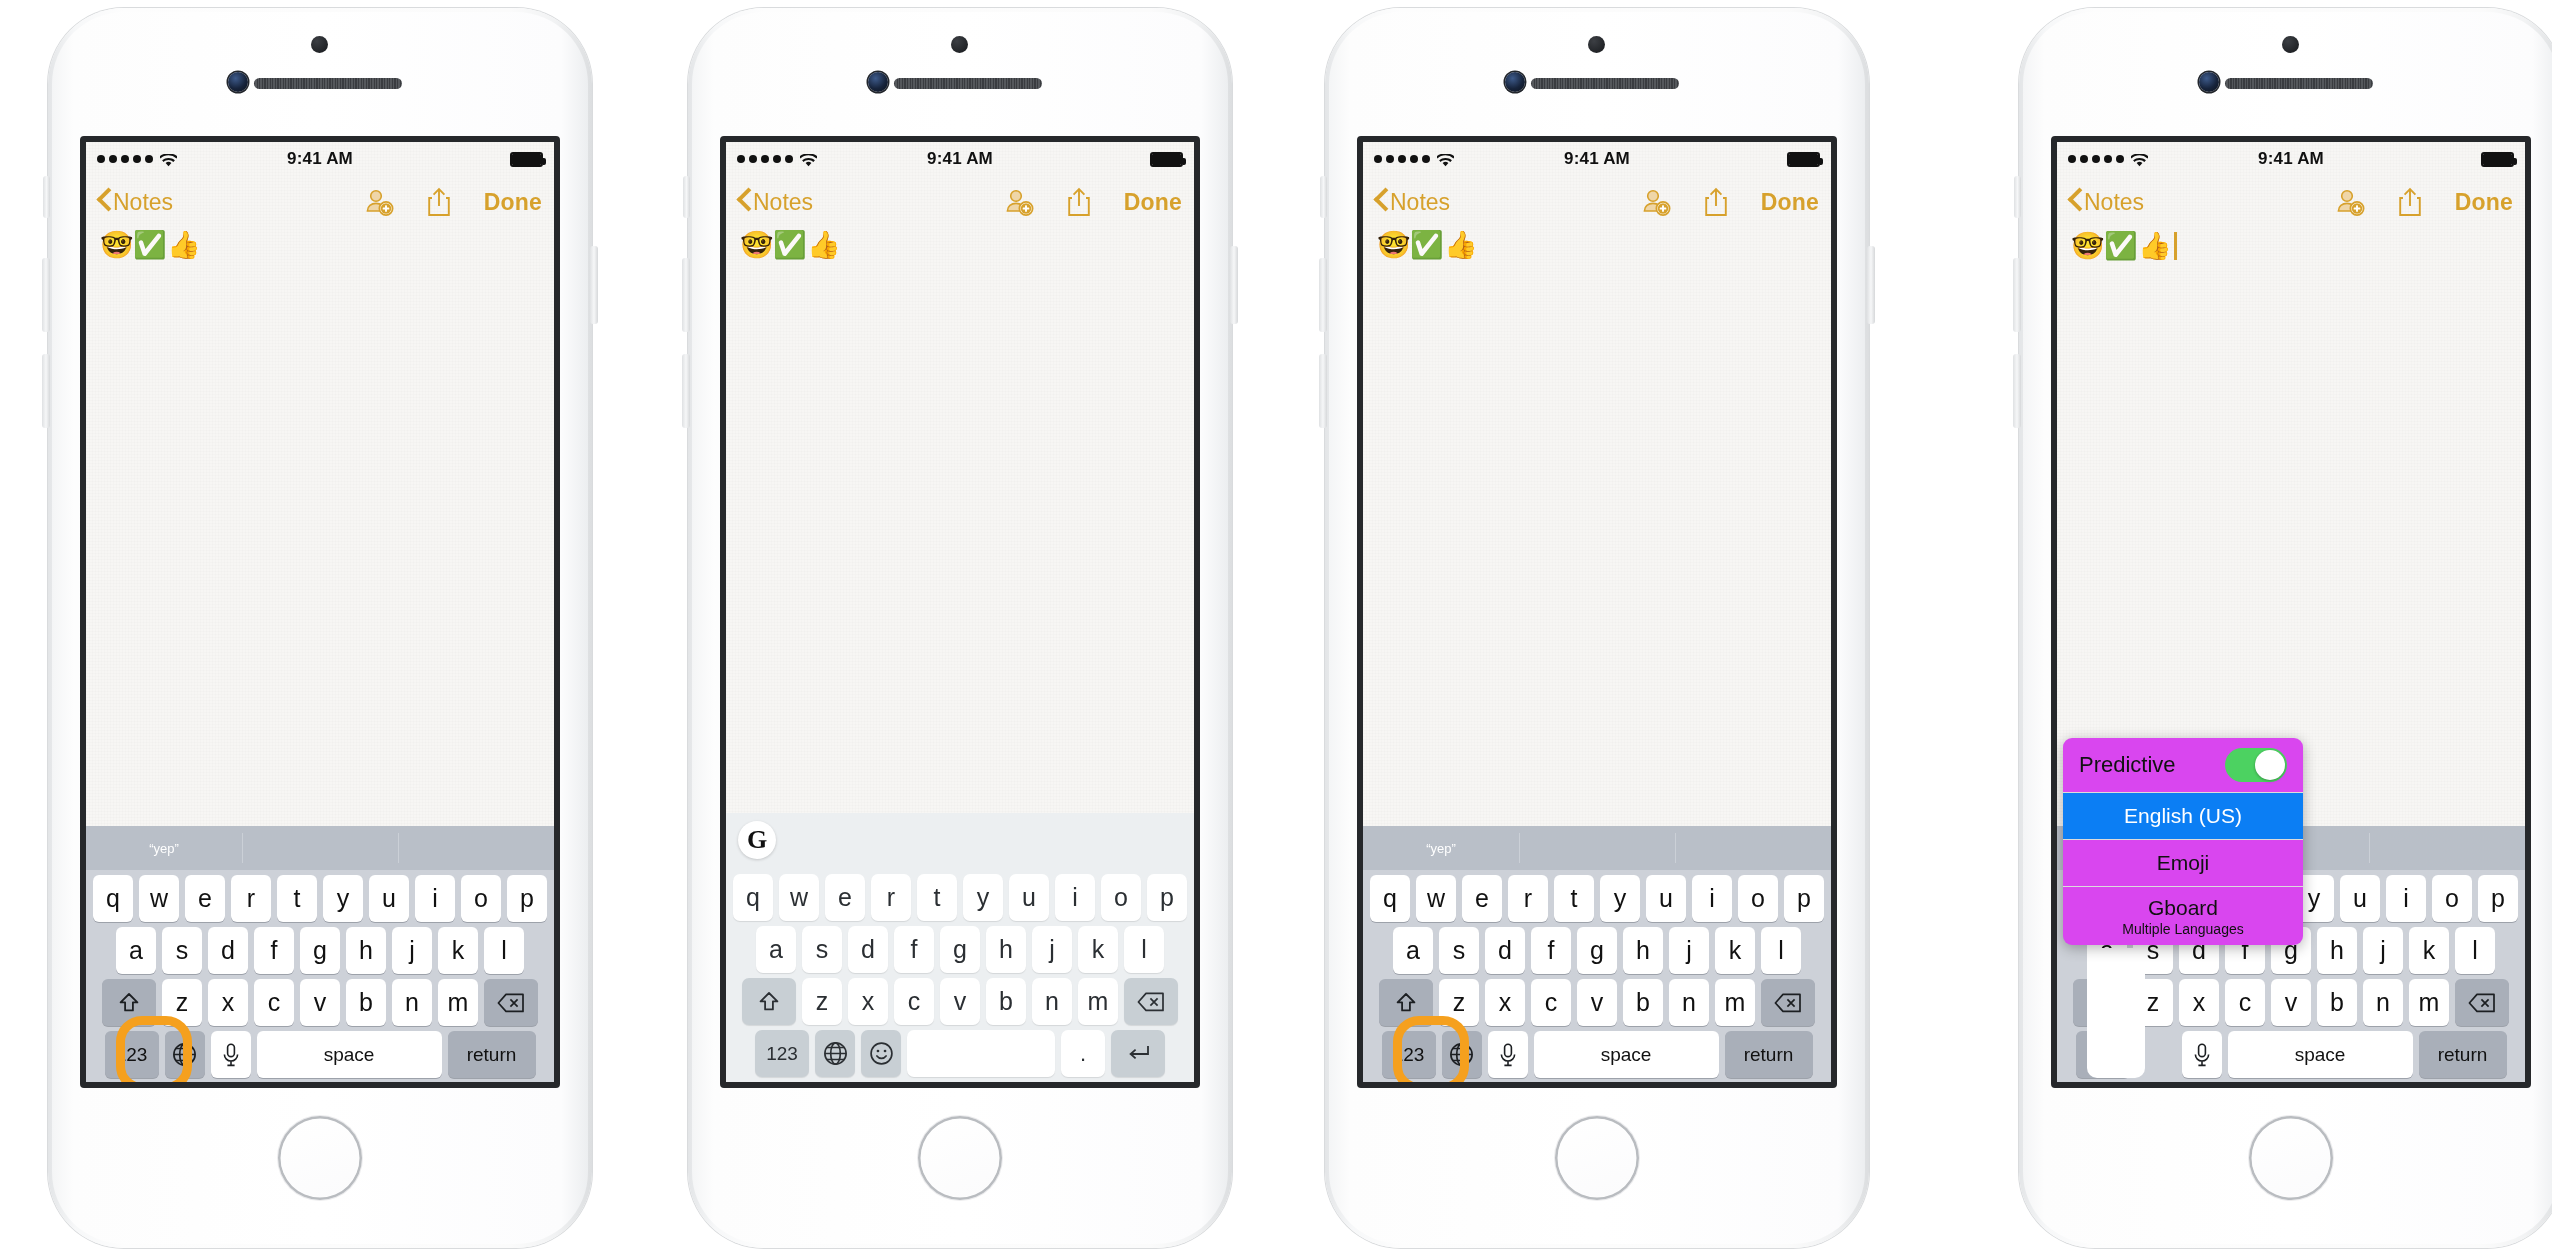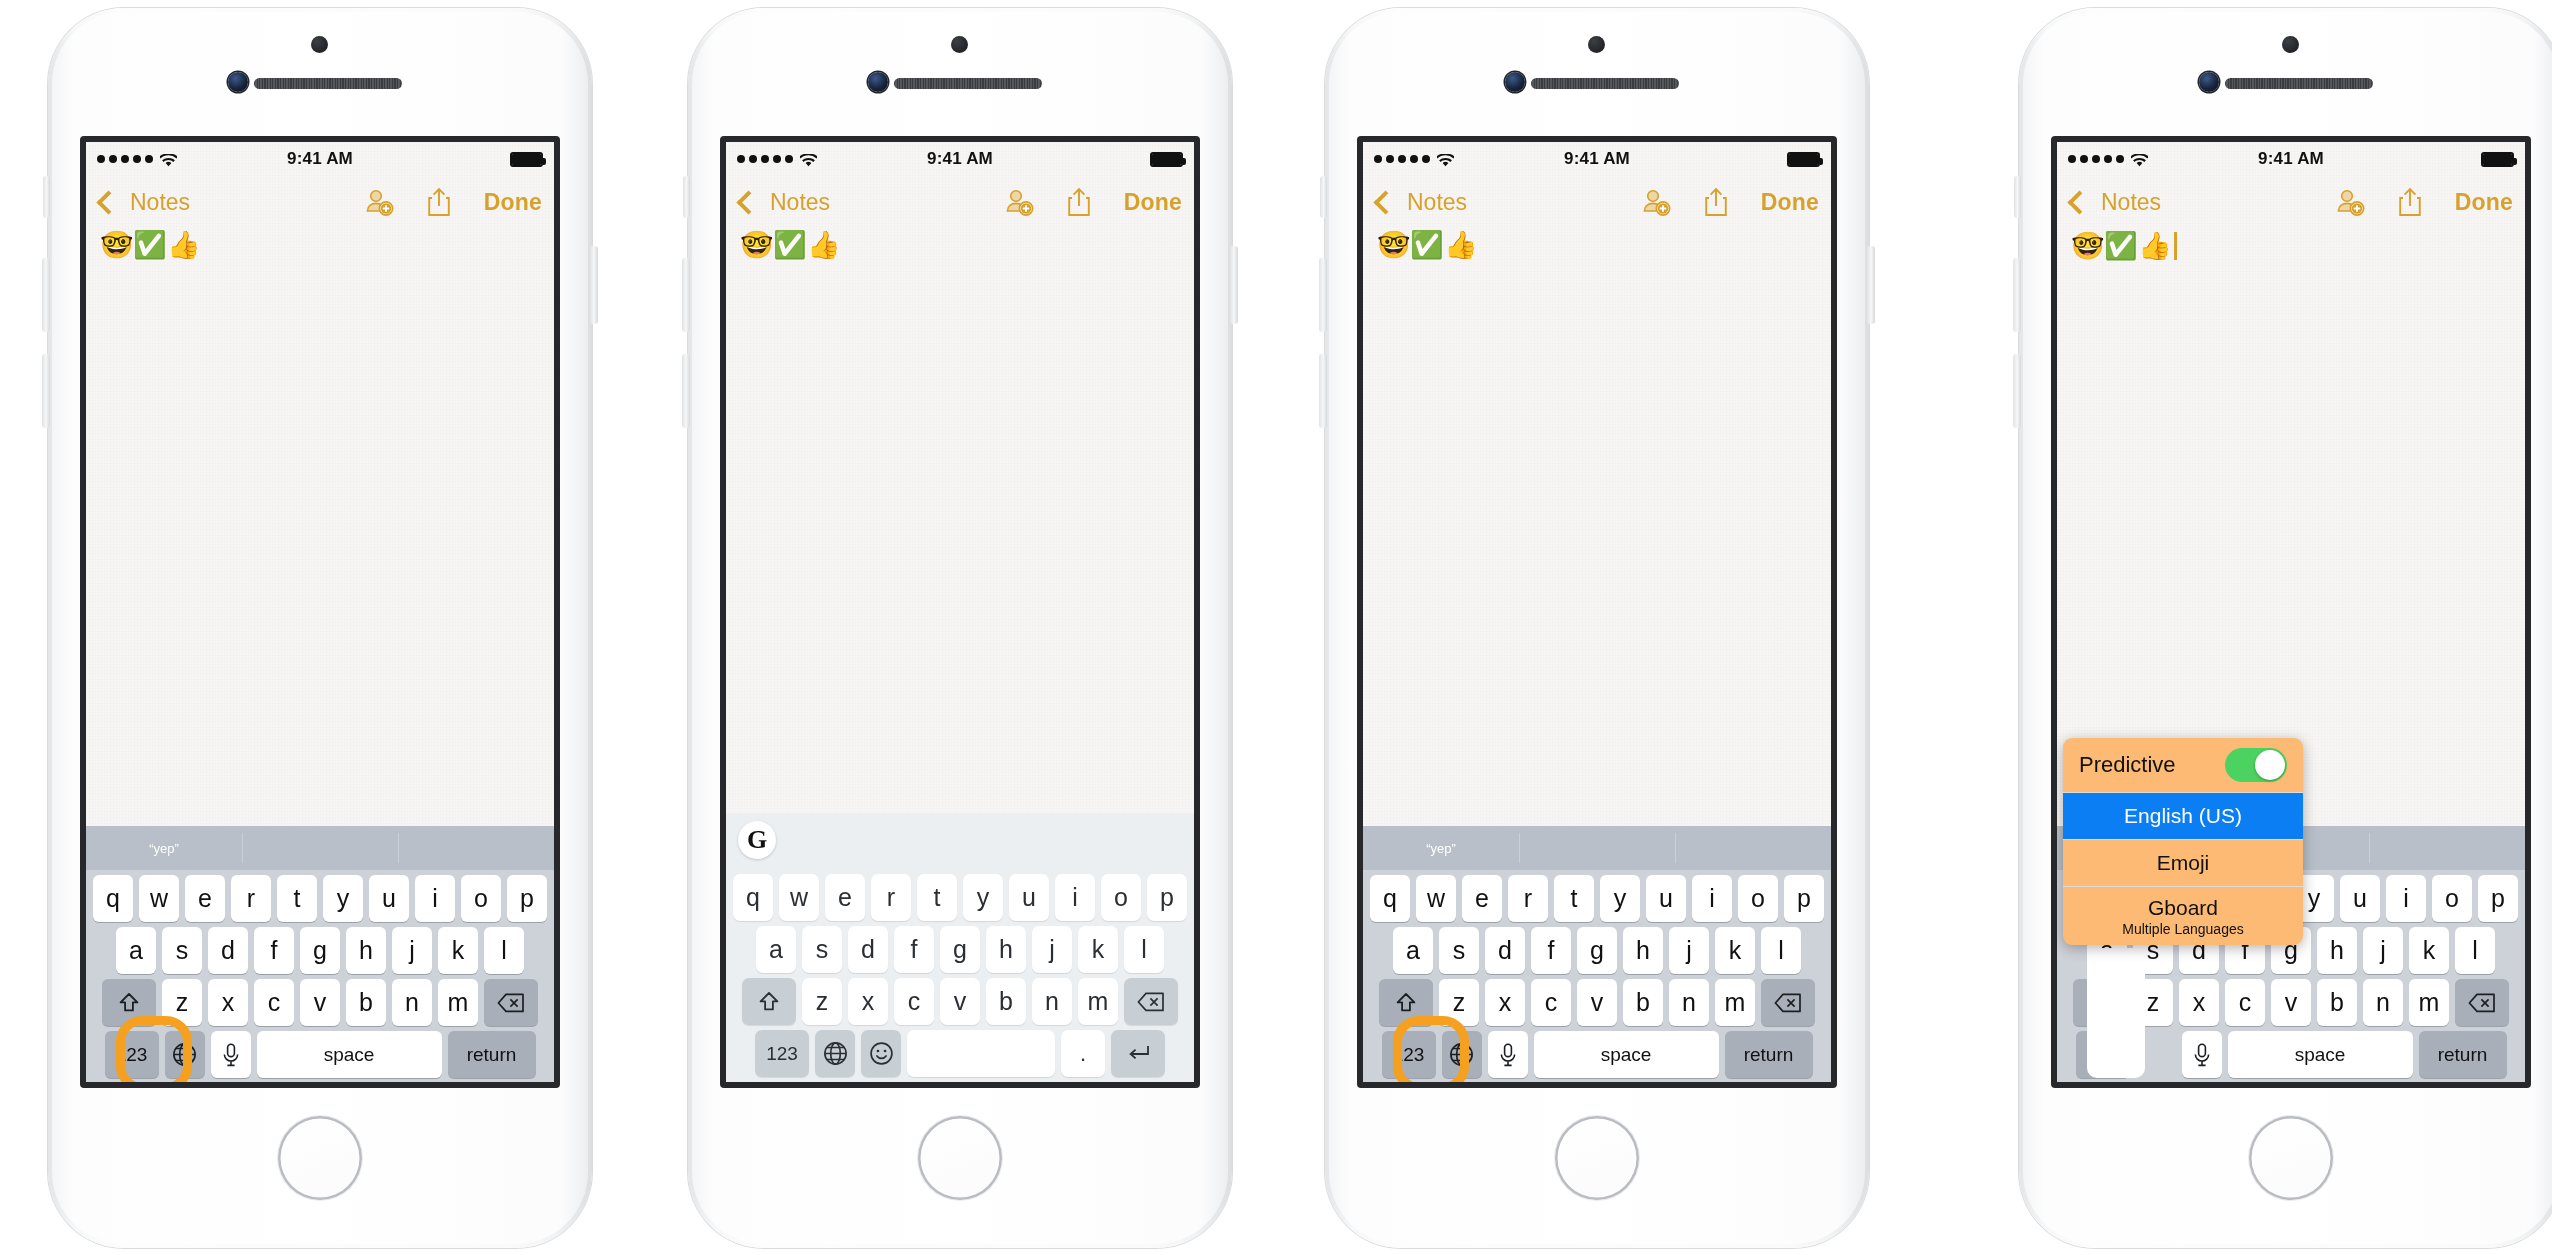--- a/index.html
+++ b/index.html
@@ -80,21 +80,21 @@
   .dots{display:flex;gap:4px;align-items:center;}
   .dots i{display:block;width:8px;height:8px;border-radius:50%;background:#111;}
   .wifi{display:inline-block;width:17px;height:13px;position:relative;margin-left:3px;}
   .sb-time{position:absolute;left:0;right:0;text-align:center;font-size:17px;font-weight:bold;letter-spacing:0.2px;}
   .sb-right{margin-left:auto;display:flex;align-items:center;}
   .batt{width:33px;height:15px;border:2px solid #111;border-radius:3px;position:relative;background:#111;background-clip:content-box;padding:0;box-sizing:border-box;}
   .batt:after{content:"";position:absolute;right:-5px;top:4px;width:3px;height:7px;background:#111;border-radius:0 2px 2px 0;}
 
   
   .navbar{position:relative;height:52px;display:flex;align-items:center;padding:0 12px;color:#d7a12c;}
-  .nav-back{display:flex;align-items:center;gap:21px;font-size:23px;font-weight:500;color:#d7a12c;}
+  .nav-back{display:flex;align-items:flex-start;gap:4px;font-size:23px;font-weight:500;color:#d7a12c;}
   .chev{display:inline-block;width:11px;height:20px;position:relative;}
   .chev:before{content:"";position:absolute;left:2px;top:2px;width:13px;height:13px;border-left:4px solid #d7a12c;border-bottom:4px solid #d7a12c;transform:rotate(45deg);}
   .nav-right{margin-left:auto;display:flex;align-items:center;gap:33px;}
   .ic-person{width:30px;height:30px;position:relative;}
   .ic-share{width:24px;height:30px;position:relative;}
   .nav-done{font-size:23px;font-weight:bold;color:#d7a12c;letter-spacing:.2px;}
 
   
   .note-body{position:relative;flex:1;}
   .note-line{position:absolute;left:14px;top:4px;font-size:27px;line-height:1;letter-spacing:0px;}
@@ -145,21 +145,21 @@
     border:9px solid #F5A01E;
     border-radius:26px;
     z-index:40;
     pointer-events:none;
   }
 
   
   .kb-popup{
     position:absolute;
     z-index:45;
-    background:#fdba74;
+    background:#d946ef;
     border-radius:9px;
     box-shadow:0 3px 14px rgba(0,0,0,.30);
     overflow:hidden;
     width:240px;
     text-align:center;
   }
   .pop-row{height:46px;display:flex;align-items:center;justify-content:center;font-size:21px;color:#111;position:relative;}
   .pop-row.sel{background:#0b7ef4;color:#fff;}
   .pop-row.sub{flex-direction:column;justify-content:center;height:58px;gap:1px;}
   .pop-sub{font-size:14px;color:#111;}

